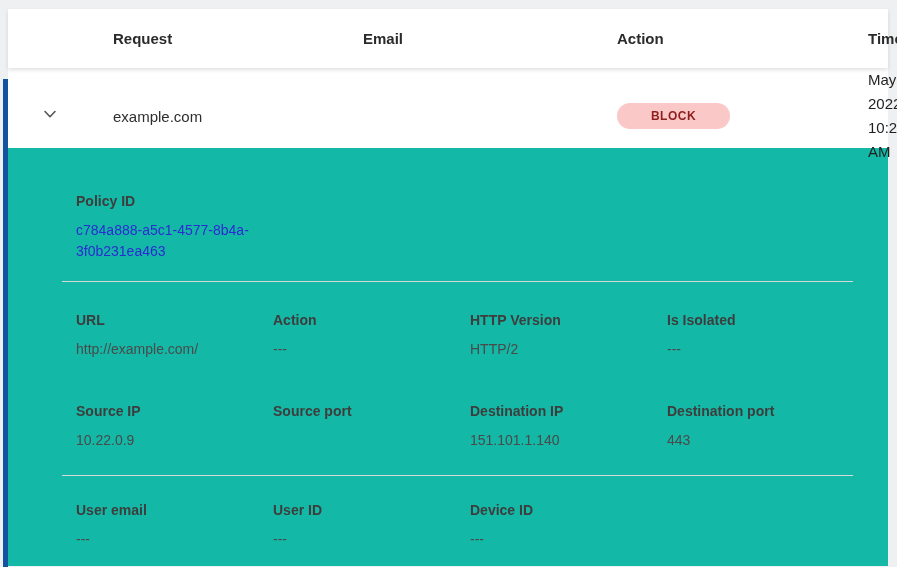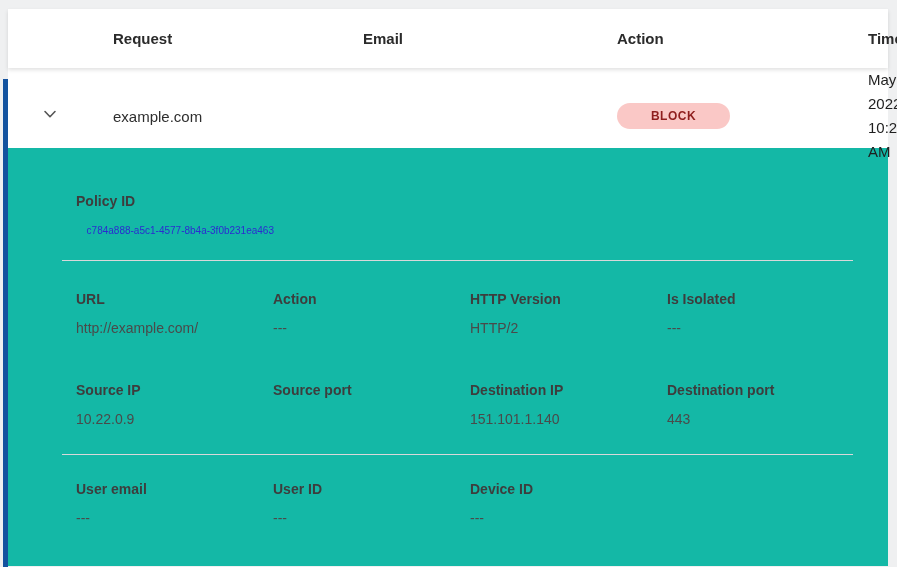--- a/index.html
+++ b/index.html
@@ -95,27 +95,26 @@
   .field-value {
     font-size: 14px;
     color: #4a4a4a;
     line-height: 20px;
     margin-top: 9px;
   }
   .policy-link {
     display: inline-block;
     width: 198px;
     margin-top: 9px;
-    font-size: 10px;
+    font-size: 14px;
     line-height: 21px;
     color: var(--link);
     overflow-wrap: break-word;
     text-decoration: none;
     cursor: pointer;
-    text-align: right;
   }
   .divider {
     border: 0;
     border-top: 1px solid #d8d8da;
     margin-left: -14px;
     margin-right: 0;
   }
   .divider.d1 { margin-top: 19px; margin-bottom: 28px; }
   .divider.d2 { margin-top: 25px; margin-bottom: 24px; }
   .fields-grid {

